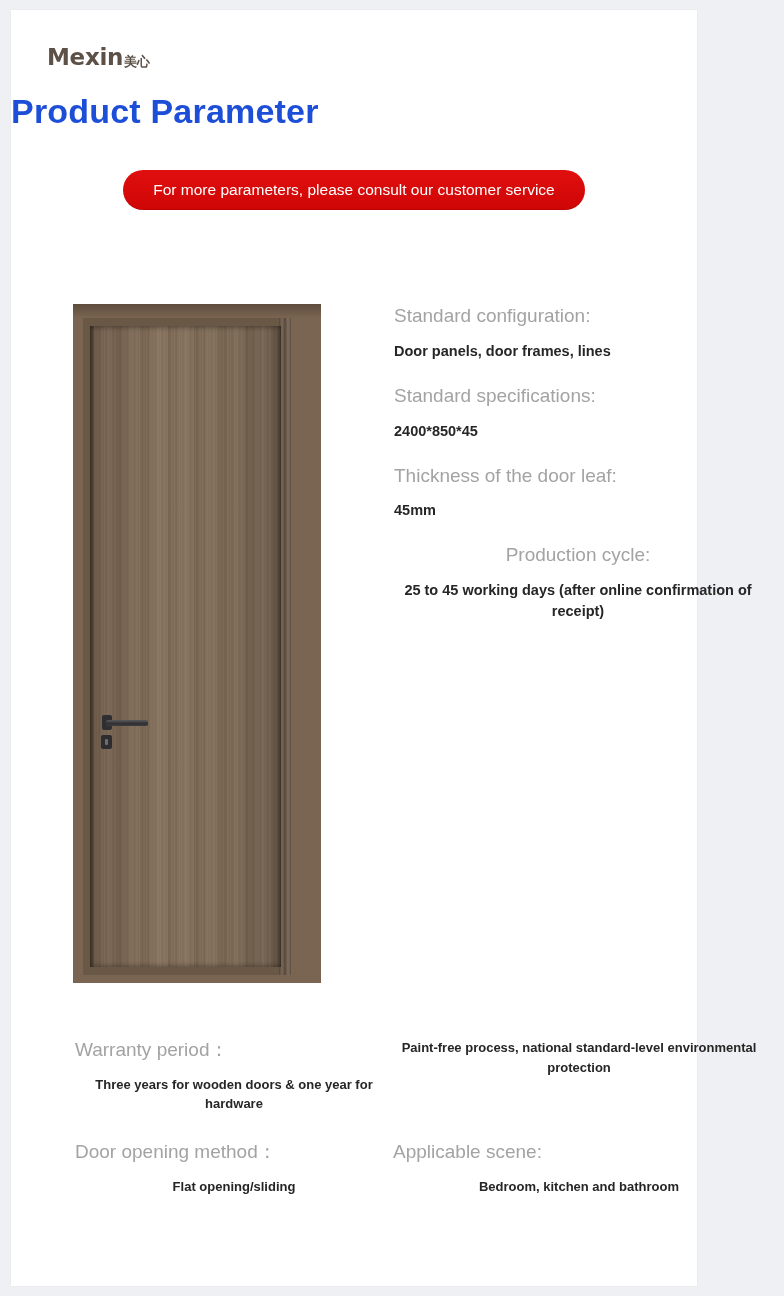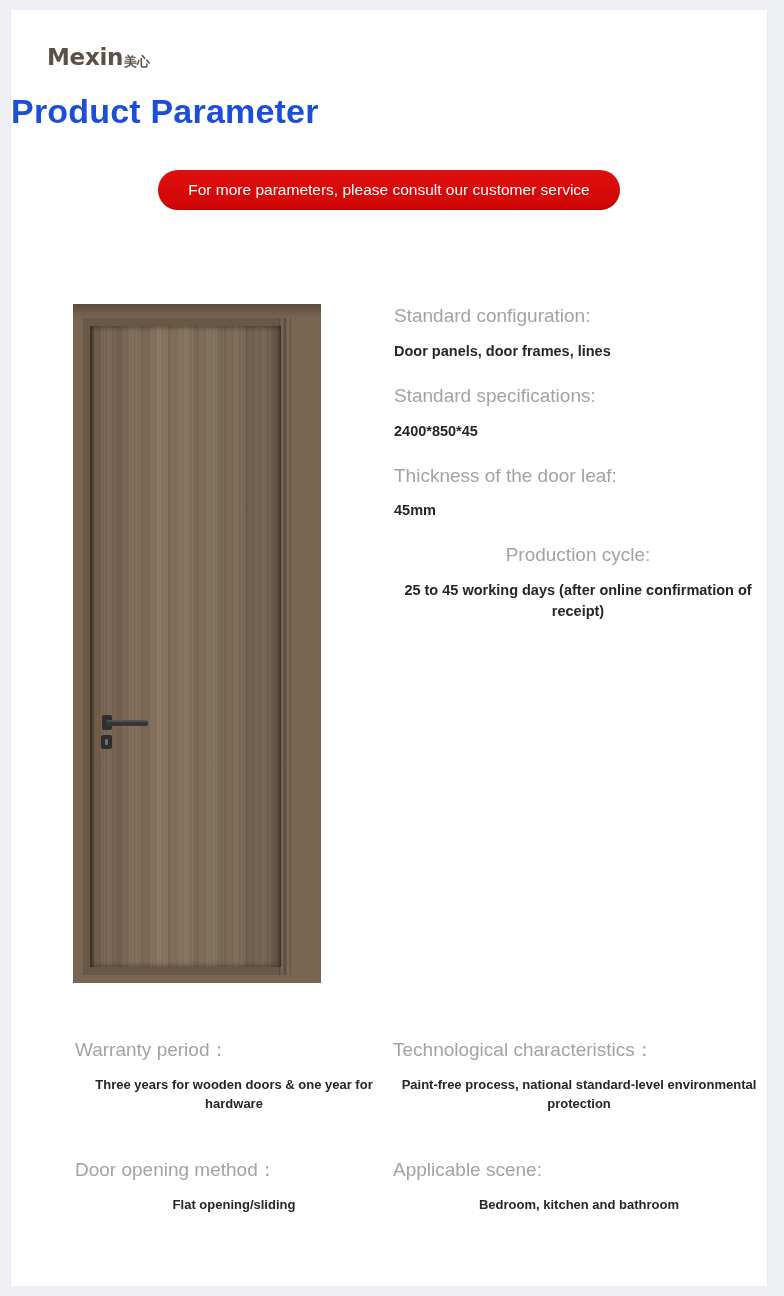--- a/index.html
+++ b/index.html
@@ -14,21 +14,21 @@
     position: relative;
     width: 784px;
     height: 1296px;
     background: #eef0f3;
     overflow: hidden;
   }
   .card {
     position: absolute;
     left: 11px;
     top: 10px;
-    width: 756px;
+    width: 686px;
     height: 1276px;
     background: #ffffff;
     box-shadow: 0 0 2px rgba(0,0,0,0.05);
   }
 
   
   .logo {
     position: absolute;
     left: 36px;
     top: 36px;
@@ -228,21 +228,21 @@
   }
 
   
   .bottom-grid {
     position: absolute;
     left: 64px;
     top: 1028px;
     width: 690px;
     display: grid;
     grid-template-columns: 318px 372px;
-    row-gap: 44px;
+    row-gap: 26px;
   }
   .bg-cell .bg-label {
     font-size: 19px;
     color: #a3a3a3;
     font-weight: 400;
     line-height: 1.25;
     margin-bottom: 13px;
     white-space: nowrap;
   }
   .bg-cell .bg-value {
@@ -312,21 +312,20 @@
     </div>
 
     <div class="bottom-grid">
 
       <div class="bg-cell">
         <div class="bg-label">Warranty period：</div>
         <div class="bg-value">Three years for wooden doors &amp; one year for hardware</div>
       </div>
 
       <div class="bg-cell">
-        <div class="bg-label">Technological characteristics：</div>
         <div class="bg-value">Paint-free process, national standard-level environmental protection</div>
       </div>
 
       <div class="bg-cell">
         <div class="bg-label">Door opening method：</div>
         <div class="bg-value">Flat opening/sliding</div>
       </div>
 
       <div class="bg-cell">
         <div class="bg-label">Applicable scene:</div>

